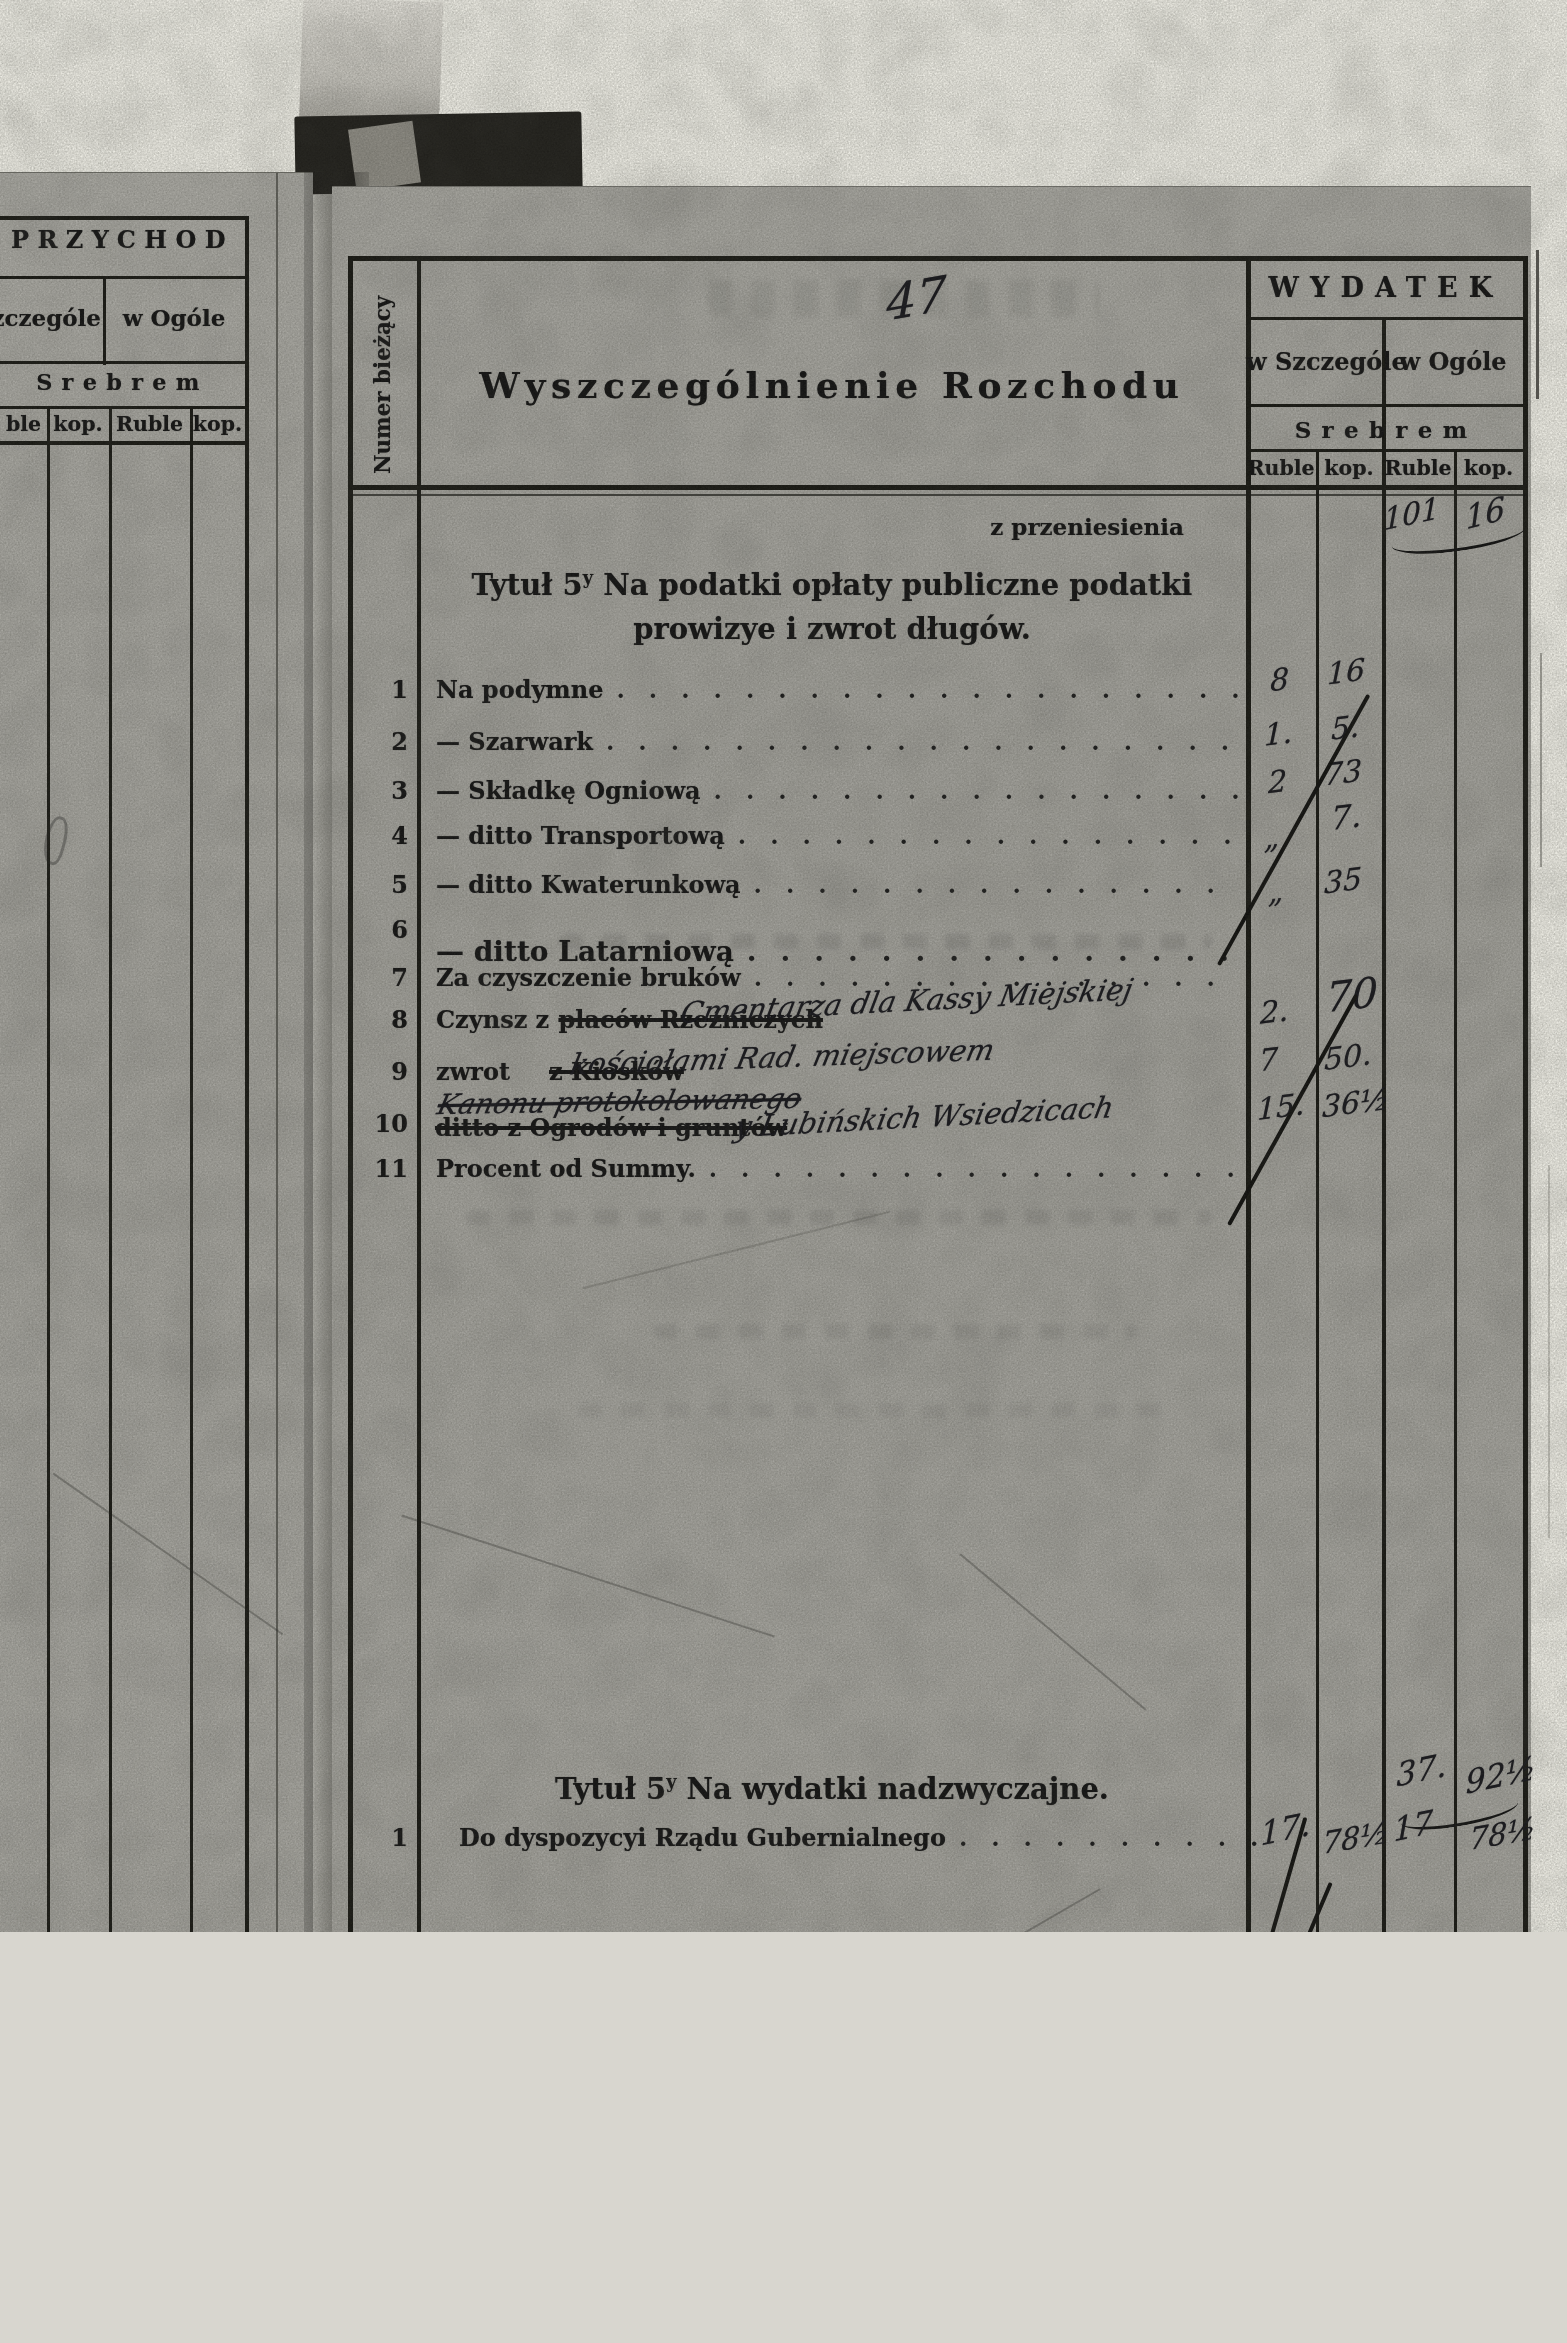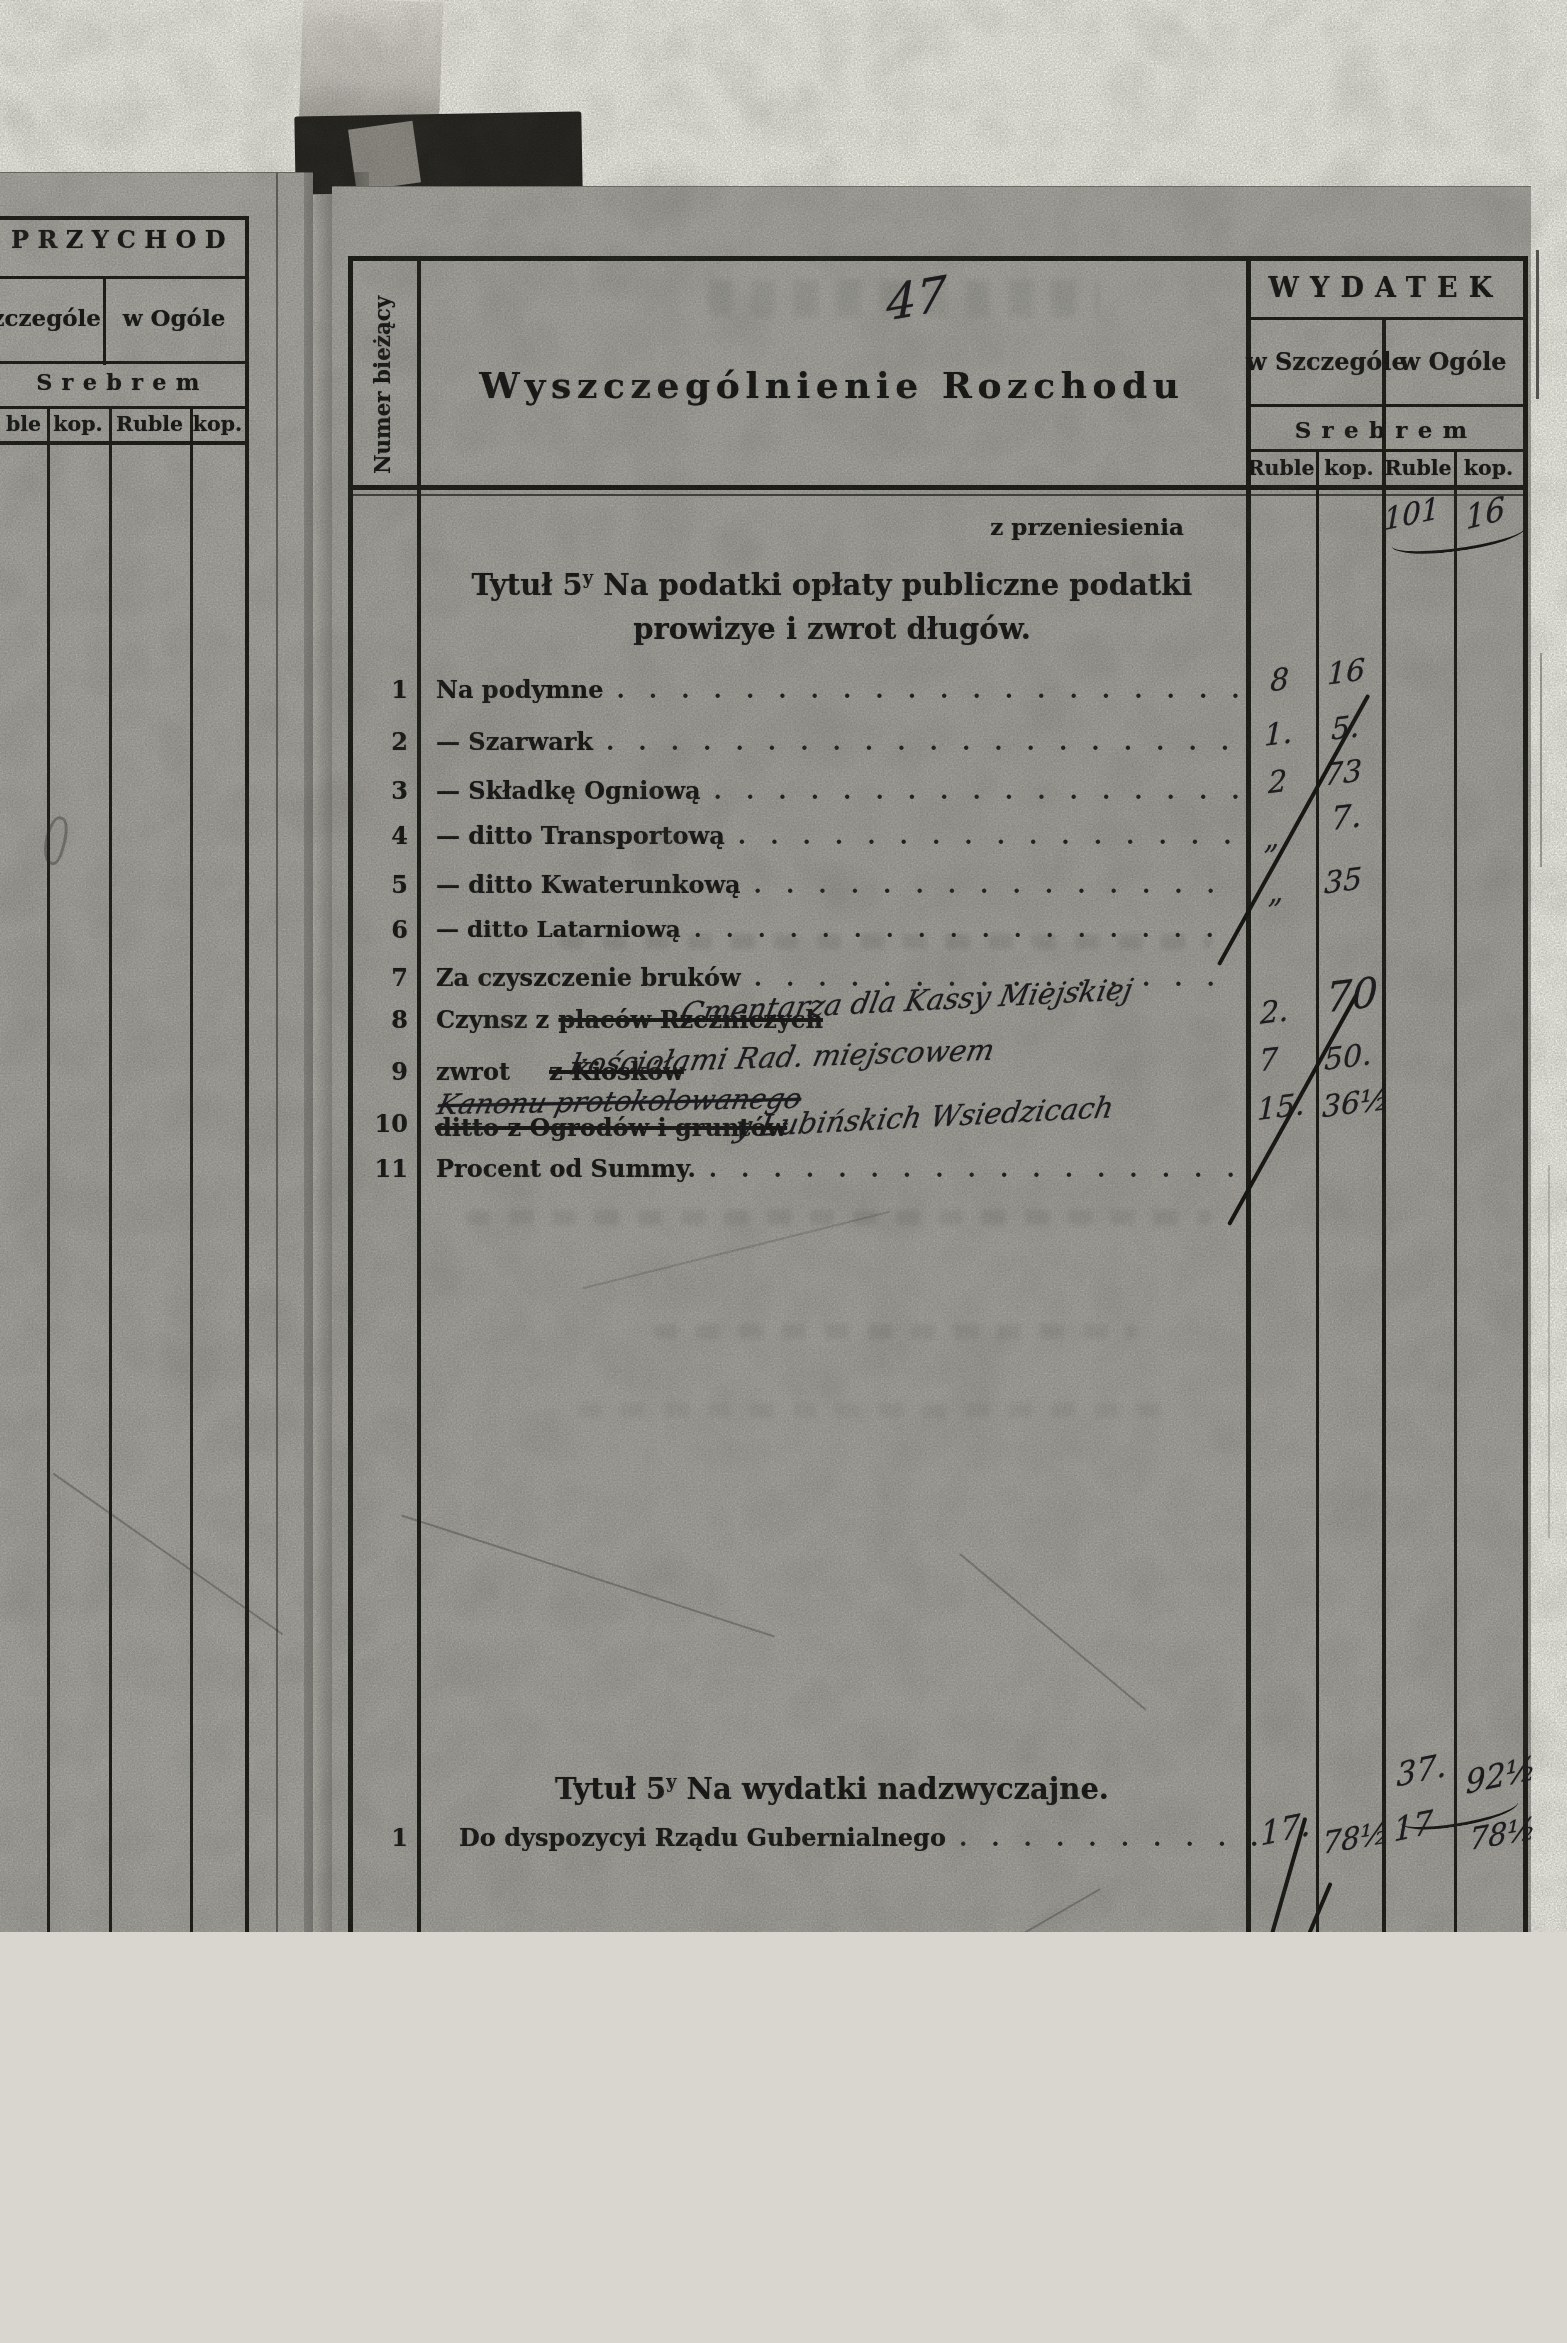--- a/index.html
+++ b/index.html
@@ -149,21 +149,21 @@
       <span class="dots">............................................................</span>
     </div>
   <div class="rowline" style="left:436px;top:821px;width:804px;font-size:24px;">
     <span class="pt" style="position:static;">—   ditto   Transportową</span>
       <span class="dots">............................................................</span>
     </div>
   <div class="rowline" style="left:436px;top:870px;width:804px;font-size:24px;">
     <span class="pt" style="position:static;">—   ditto   Kwaterunkową</span>
       <span class="dots">............................................................</span>
     </div>
-  <div class="rowline" style="left:436px;top:915px;width:804px;font-size:23px;">
+  <div class="rowline" style="left:436px;top:935px;width:804px;font-size:28px;">
     <span class="pt" style="position:static;">—   ditto   Latarniową</span>
       <span class="dots">............................................................</span>
     </div>
   <div class="rowline" style="left:436px;top:963px;width:804px;font-size:24px;">
     <span class="pt" style="position:static;">Za czyszczenie bruków</span>
       <span class="dots">............................................................</span>
     </div>
   <div class="rowline" style="left:436px;top:1005px;width:804px;font-size:24px;">
     <span class="pt" style="position:static;">Czynsz z</span>
     <span class="pt struck" style="position:static;margin-left:9.3px;">placów Rzeźniczych</span>

